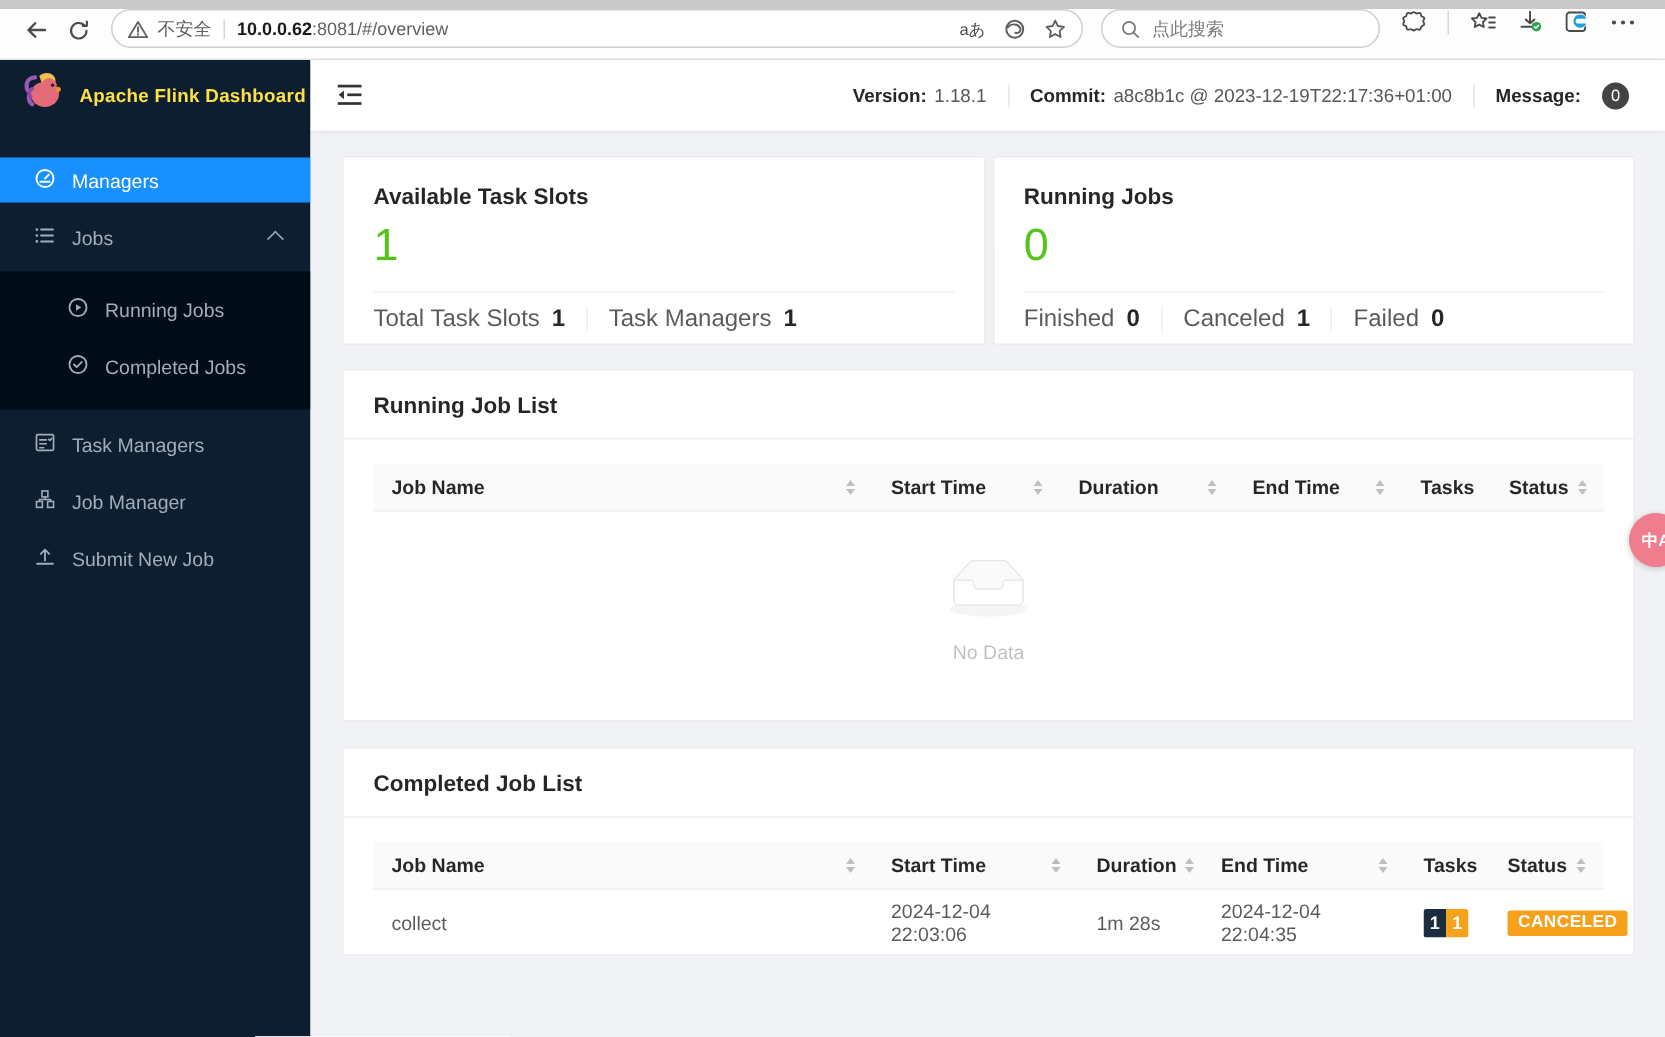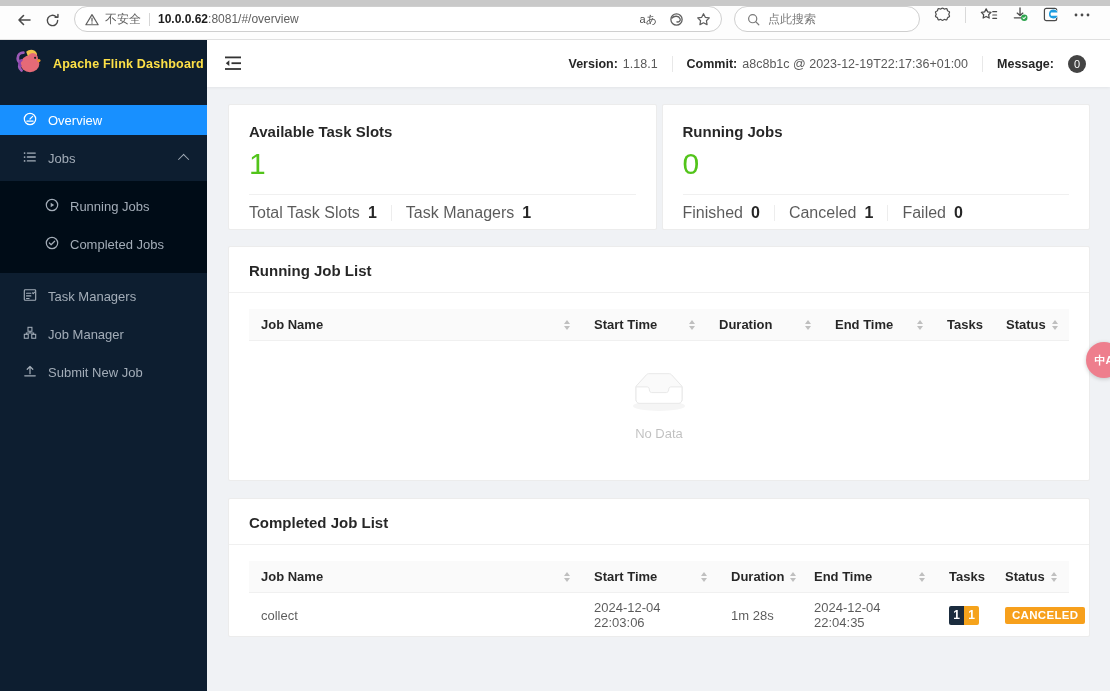--- a/index.html
+++ b/index.html
@@ -194,21 +194,21 @@
       </div>
       <div class="menu">
         <div class="mitem active">
           <span>
             <svg width="14" height="14" viewBox="0 0 16 16">
                 <circle cx="8" cy="8" r="6.5" fill="none" stroke="#fff" stroke-width="1.4"></circle>
                 <path d="M8 8l3-3" stroke="#fff" stroke-width="1.4" stroke-linecap="round"></path>
                 <path d="M4.5 10.5h7" stroke="#fff" stroke-width="1.4" stroke-linecap="round"></path>
               </svg>
           </span>
-          <span>Overview</span>
+          <span>Managers</span>
         </div>
         <div class="mitem">
           <span>
             <svg width="14" height="14" viewBox="0 0 16 16">
                 <path d="M5 3.5h9M5 8h9M5 12.5h9" stroke="#a3adb8" stroke-width="1.5" stroke-linecap="round"></path>
                 <circle cx="1.8" cy="3.5" r="1" fill="#a3adb8"></circle>
                 <circle cx="1.8" cy="8" r="1" fill="#a3adb8"></circle>
                 <circle cx="1.8" cy="12.5" r="1" fill="#a3adb8"></circle>
               </svg>
           </span>

